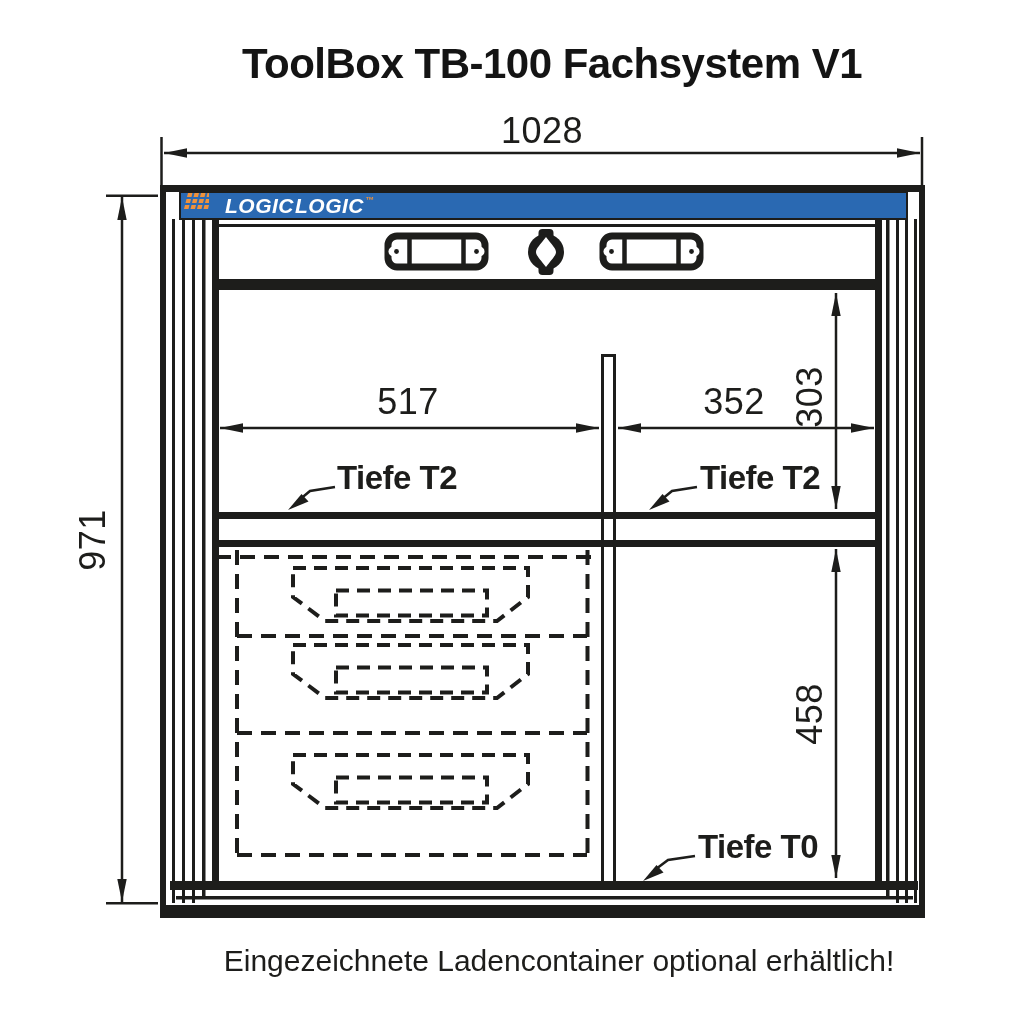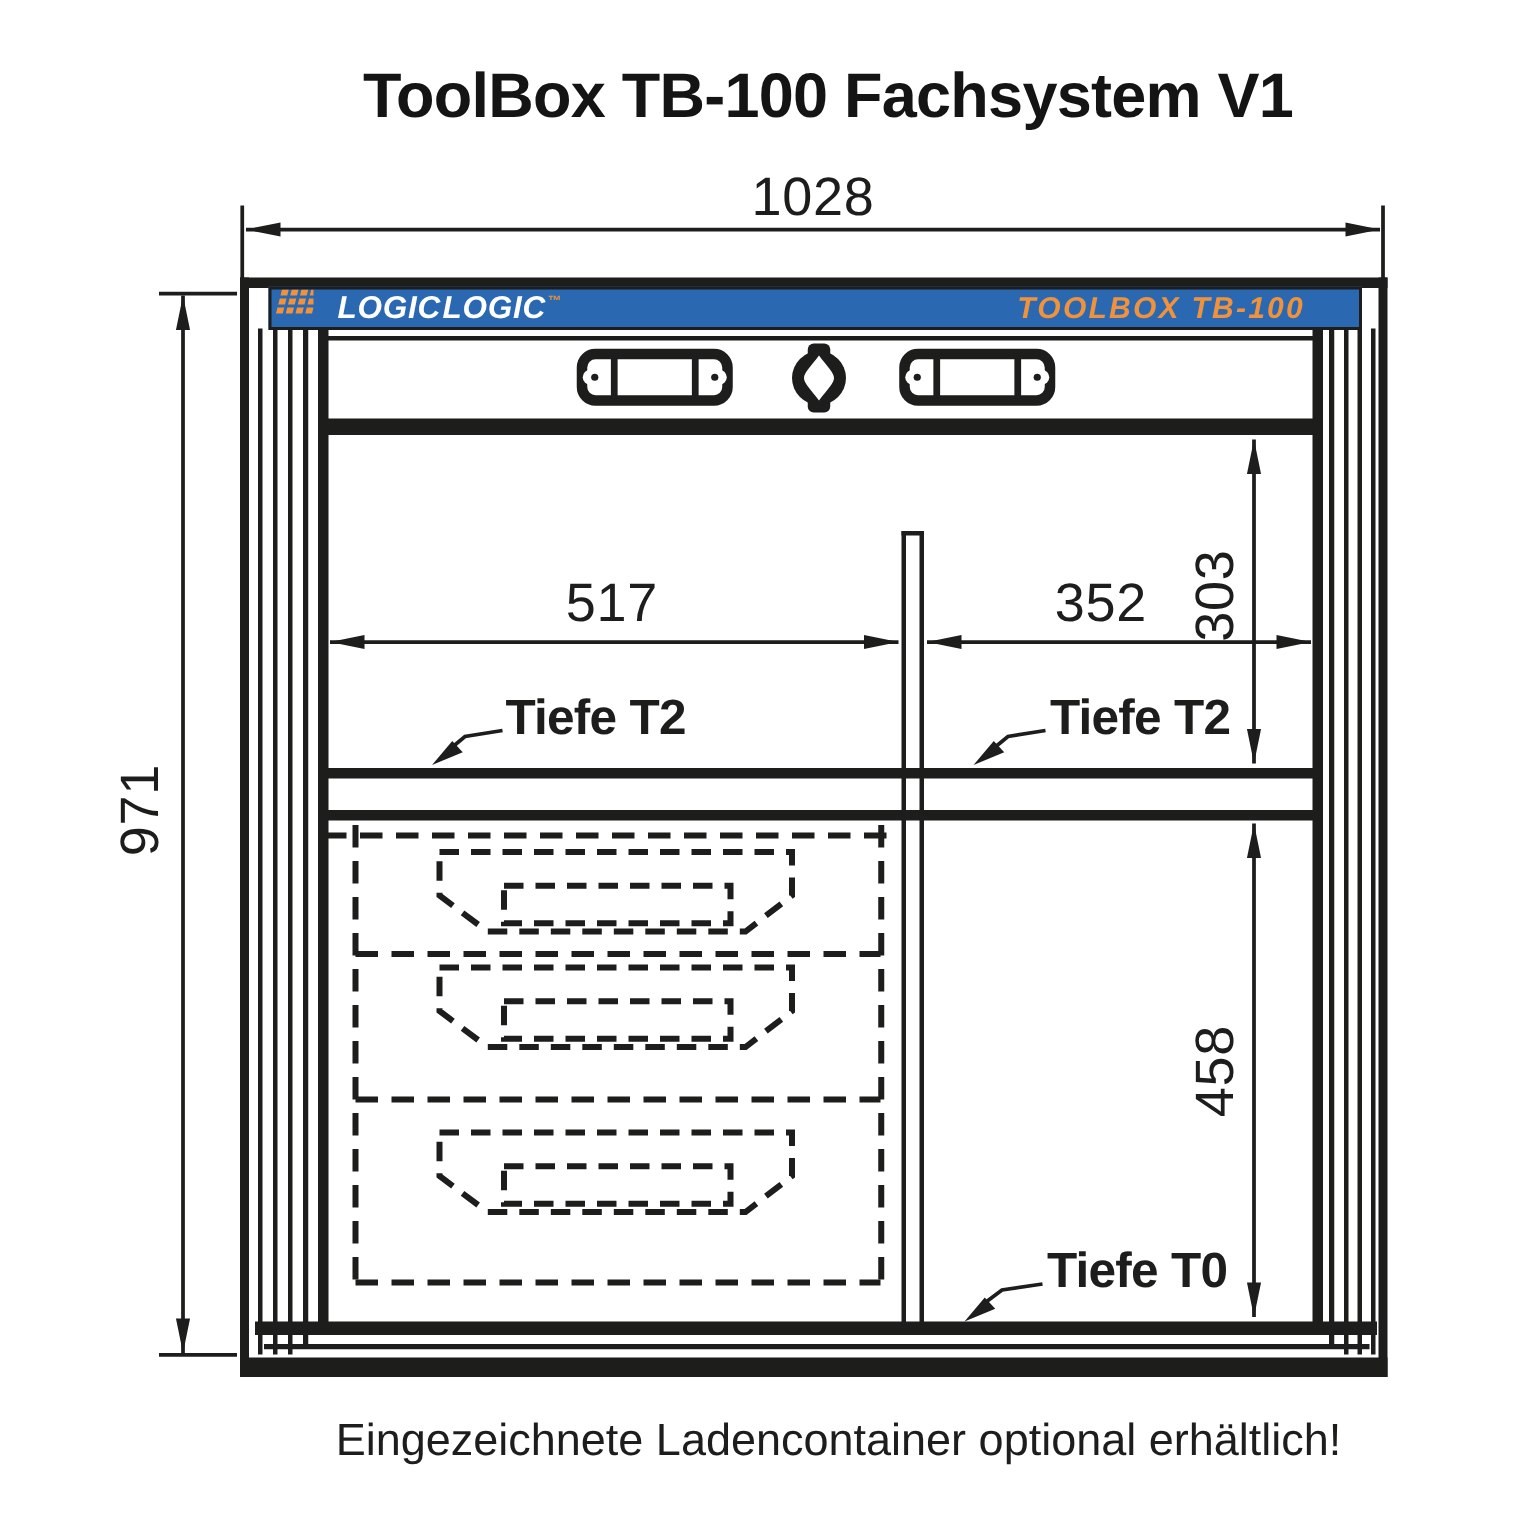--- a/index.html
+++ b/index.html
@@ -217,17 +217,16 @@
             <rect x="19.5" y="6" width="4.5" height="4"></rect>
           <rect x="0" y="12" width="4.5" height="4"></rect>
             <rect x="6.5" y="12" width="4.5" height="4"></rect>
             <rect x="13" y="12" width="4.5" height="4"></rect>
             <rect x="19.5" y="12" width="4.5" height="4"></rect>
         </g>
       </svg>
       <span>LOGIC</span>
       <span class="tm">™</span>
     </div>
-    <div class="model">TOOLBOX TB-100</div>
   </div>
 
   <div class="caption">Eingezeichnete Ladencontainer optional erhältlich!</div>
 </div>
 
 </body></html>

